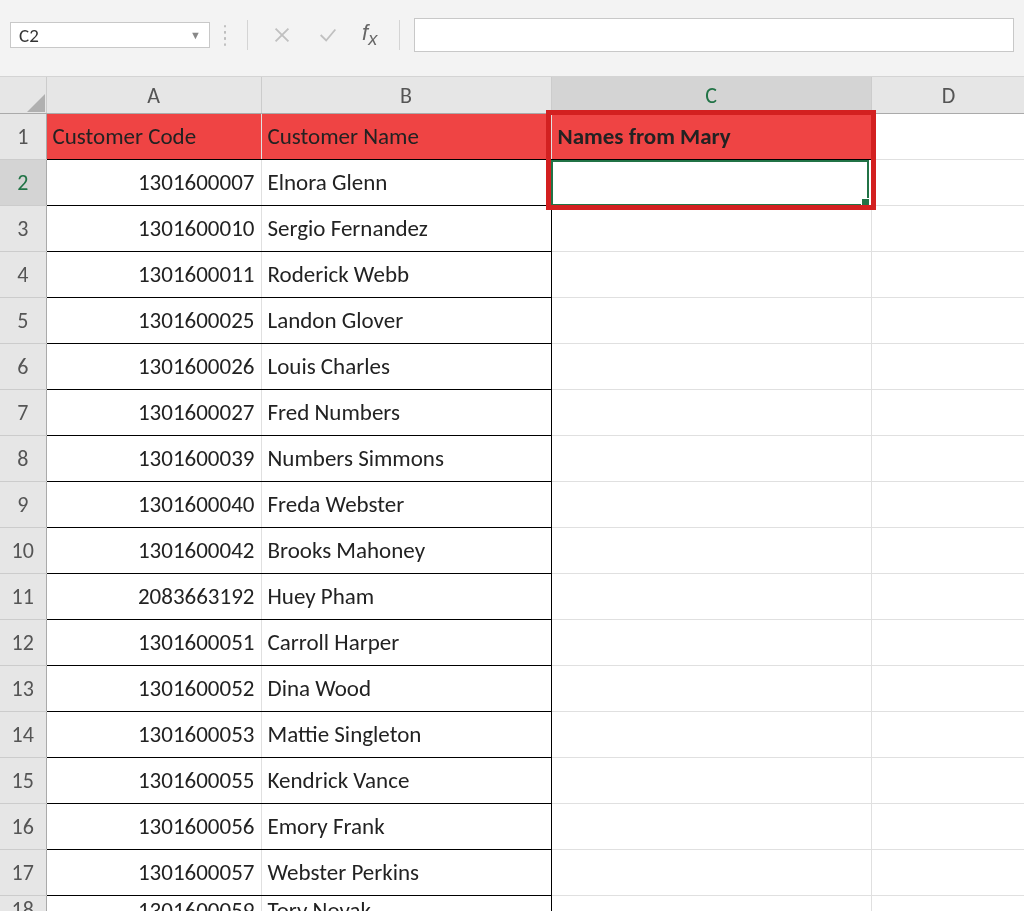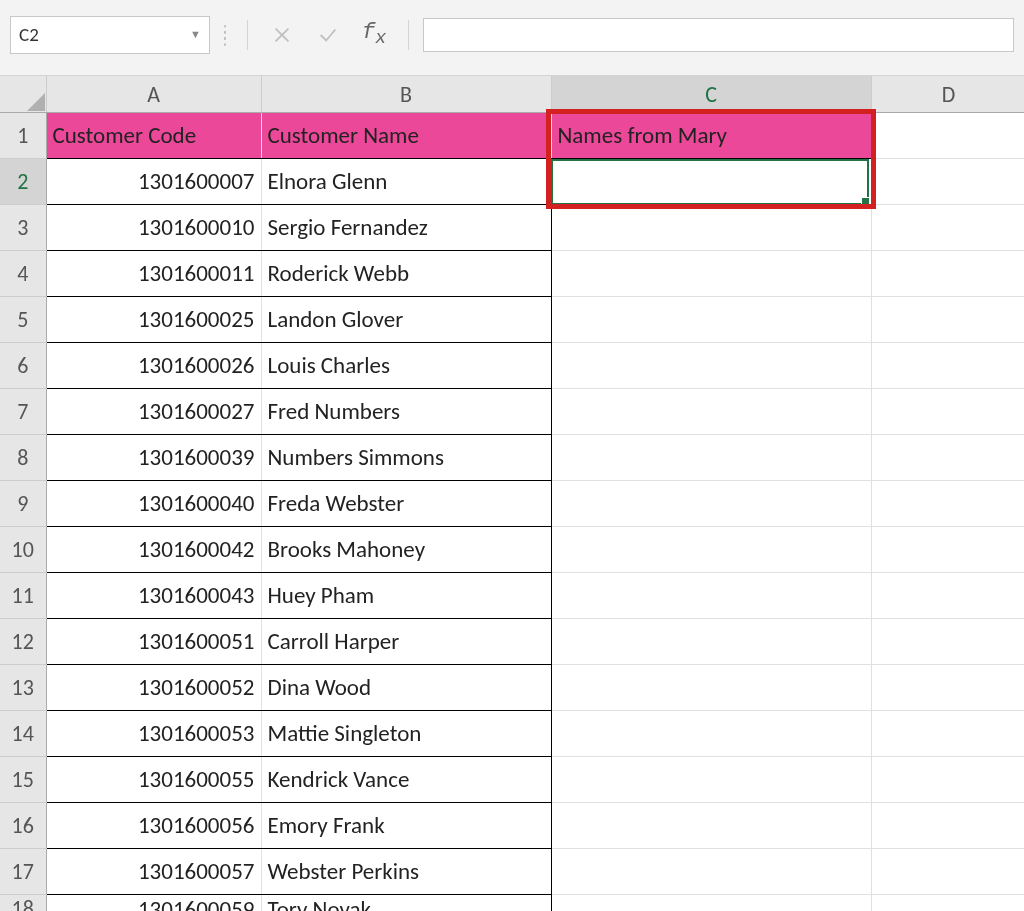--- a/index.html
+++ b/index.html
@@ -15,21 +15,21 @@
     .formula-bar-area {
       background: #f3f3f3;
       padding: 8px 10px 14px 10px;
       display: flex;
       align-items: center;
       gap: 6px;
       border-bottom: 1px solid #d4d4d4;
     }
     .name-box {
       width: 200px;
-      height: 38px;
+      height: 26px;
       background: #fff;
       border: 1px solid #c8c8c8;
       display: flex;
       align-items: center;
       padding: 0 8px;
       font-size: 19px;
       color: #333;
       justify-content: space-between;
     }
     .name-box-dropdown {
@@ -55,21 +55,21 @@
       width: 40px;
       height: 30px;
       display: flex;
       align-items: center;
       justify-content: center;
       color: #bdbdbd;
     }
     .fb-btn svg { width: 22px; height: 22px; }
     .fx-label {
       font-style: italic;
-      font-family: Liberation Mono, monospace;
+      font-family: Liberation Sans, sans-serif;
       font-size: 22px;
       color: #666;
       margin: 12px 8px;
     }
     .formula-input {
       flex: 1;
       height: 34px;
       background: #fff;
       border: 1px solid #c8c8c8;
       padding: 0 8px;
@@ -151,26 +151,26 @@
       white-space: nowrap;
     }
     td.cell.num { text-align: right; }
     td.cell.txt { text-align: left; }
     
     
     td.data-header {
       border-top: 1.5px solid #000;
       border-bottom: 1.5px solid #000;
       border-left: 1.5px solid #000;
-      background: #ec4899;
+      background: #ef4444;
       font-size: 23px;
       color: #222;
     }
     td.data-header.last { border-right: 1.5px solid #000; }
-    td.data-header.bold { font-weight: normal; }
+    td.data-header.bold { font-weight: bold; }
     
     
     td.region { border-bottom: 1.5px solid #000; }
     td.region-left { border-left: 1.5px solid #000; }
     td.region-right { border-right: 1.5px solid #000; }
     
     
     .selected-cell-outline {
       position: absolute;
       border: 2px solid #217346;
@@ -307,21 +307,21 @@
         </tr>
     <tr>
           <th class="row-head">10</th>
           <td class="cell num region region-left">1301600042</td>
           <td class="cell txt region region-right">Brooks Mahoney</td>
           <td class="cell"></td>
           <td class="cell"></td>
         </tr>
     <tr>
           <th class="row-head">11</th>
-          <td class="cell num region region-left">1301600043</td>
+          <td class="cell num region region-left">2083663192</td>
           <td class="cell txt region region-right">Huey Pham</td>
           <td class="cell"></td>
           <td class="cell"></td>
         </tr>
     <tr>
           <th class="row-head">12</th>
           <td class="cell num region region-left">1301600051</td>
           <td class="cell txt region region-right">Carroll Harper</td>
           <td class="cell"></td>
           <td class="cell"></td>

